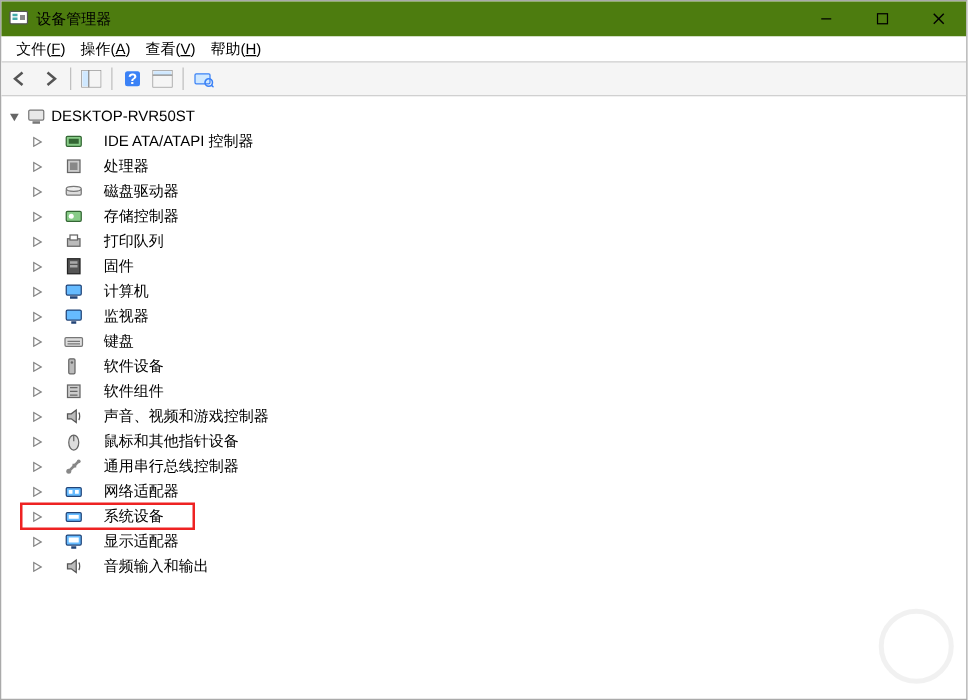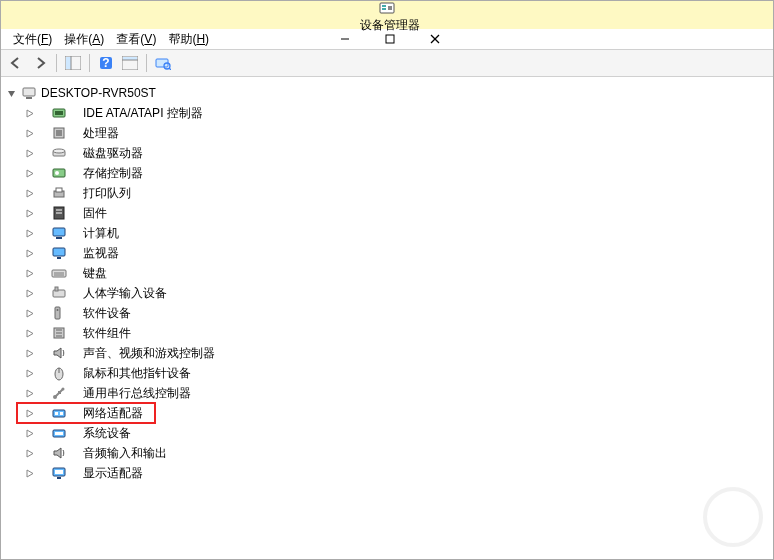--- a/index.html
+++ b/index.html
@@ -1,18 +1,18 @@
 <!DOCTYPE html>
 <html><head>
 <meta charset="utf-8">
 <style>
   * { box-sizing: border-box; margin: 0; padding: 0; font-family: "Microsoft YaHei", "SimSun", Tahoma, sans-serif; font-size: 12px; }
   body { width: 774px; height: 560px; border: 1px solid #aaa; background: #fff; position: relative; overflow: hidden; }
 
-  .titlebar { height: 28px; display: flex; align-items: center; padding-left: 6px; background: #fef9c3; flex-direction: column; }
+  .titlebar { height: 28px; display: flex; align-items: center; padding-left: 6px; background: #4d7c0f; }
   .titlebar .app-icon { width: 16px; height: 16px; margin-right: 6px; display: flex; align-items: center; justify-content: center; }
   .titlebar .title { flex: 1; color: #000; }
   .win-controls { display: flex; height: 100%; }
   .win-btn { width: 45px; height: 100%; display: flex; align-items: center; justify-content: center; color: #333; }
   .win-btn svg { width: 10px; height: 10px; }
 
   .menubar { height: 20px; display: flex; align-items: center; padding-left: 12px; gap: 12px; border-top: 0; }
   .menubar span { color: #000; }
   .menubar .hotkey { text-decoration: underline; }
 
@@ -262,34 +262,20 @@
         <span class="node-label">键盘</span>
       </div>
       <div class="tree-row tree-child">
         <span class="toggle">
           <svg viewBox="0 0 9 9">
             <path d="M2 1 L8 4.5 L2 8 Z" fill="none" stroke="#888" stroke-width="1"></path>
           </svg>
         </span>
         <span class="node-icon">
           <svg viewBox="0 0 16 16">
-            <rect x="2" y="5" width="12" height="7" rx="1" fill="#ddd" stroke="#777"></rect>
-            <rect x="4" y="2" width="3" height="4" fill="#bbb" stroke="#777"></rect>
-          </svg>
-        </span>
-        <span class="node-label">人体学输入设备</span>
-      </div>
-      <div class="tree-row tree-child">
-        <span class="toggle">
-          <svg viewBox="0 0 9 9">
-            <path d="M2 1 L8 4.5 L2 8 Z" fill="none" stroke="#888" stroke-width="1"></path>
-          </svg>
-        </span>
-        <span class="node-icon">
-          <svg viewBox="0 0 16 16">
             <rect x="4" y="2" width="5" height="12" rx="1" fill="#bbb" stroke="#666"></rect>
             <circle cx="6.5" cy="5" r="1" fill="#666"></circle>
           </svg>
         </span>
         <span class="node-label">软件设备</span>
       </div>
       <div class="tree-row tree-child">
         <span class="toggle">
           <svg viewBox="0 0 9 9">
             <path d="M2 1 L8 4.5 L2 8 Z" fill="none" stroke="#888" stroke-width="1"></path>
@@ -377,40 +363,40 @@
         <span class="node-label">系统设备</span>
       </div>
       <div class="tree-row tree-child">
         <span class="toggle">
           <svg viewBox="0 0 9 9">
             <path d="M2 1 L8 4.5 L2 8 Z" fill="none" stroke="#888" stroke-width="1"></path>
           </svg>
         </span>
         <span class="node-icon">
           <svg viewBox="0 0 16 16">
-            <path d="M3 6v4h3l4 3V3L6 6z" fill="#bbb" stroke="#555"></path>
-            <path d="M12 5c1 1 1 5 0 6" fill="none" stroke="#555"></path>
-          </svg>
-        </span>
-        <span class="node-label">音频输入和输出</span>
-      </div>
-      <div class="tree-row tree-child">
-        <span class="toggle">
-          <svg viewBox="0 0 9 9">
-            <path d="M2 1 L8 4.5 L2 8 Z" fill="none" stroke="#888" stroke-width="1"></path>
-          </svg>
-        </span>
-        <span class="node-icon">
-          <svg viewBox="0 0 16 16">
             <rect x="2" y="3" width="12" height="8" rx="1" fill="#6bf" stroke="#247"></rect>
             <rect x="4" y="5" width="8" height="4" fill="#fff"></rect>
             <rect x="6" y="12" width="4" height="2" fill="#247"></rect>
           </svg>
         </span>
         <span class="node-label">显示适配器</span>
+      </div>
+      <div class="tree-row tree-child">
+        <span class="toggle">
+          <svg viewBox="0 0 9 9">
+            <path d="M2 1 L8 4.5 L2 8 Z" fill="none" stroke="#888" stroke-width="1"></path>
+          </svg>
+        </span>
+        <span class="node-icon">
+          <svg viewBox="0 0 16 16">
+            <path d="M3 6v4h3l4 3V3L6 6z" fill="#bbb" stroke="#555"></path>
+            <path d="M12 5c1 1 1 5 0 6" fill="none" stroke="#555"></path>
+          </svg>
+        </span>
+        <span class="node-label">音频输入和输出</span>
       </div>
     </div>
 </div>
 
 <div class="highlight-box" id="hl" style="display: block; left: 15px; top: 401px; width: 140px; height: 22px;"></div>
 
 <div class="watermark">
   <div class="wm-circle"></div>
   <span></span>
 </div>

